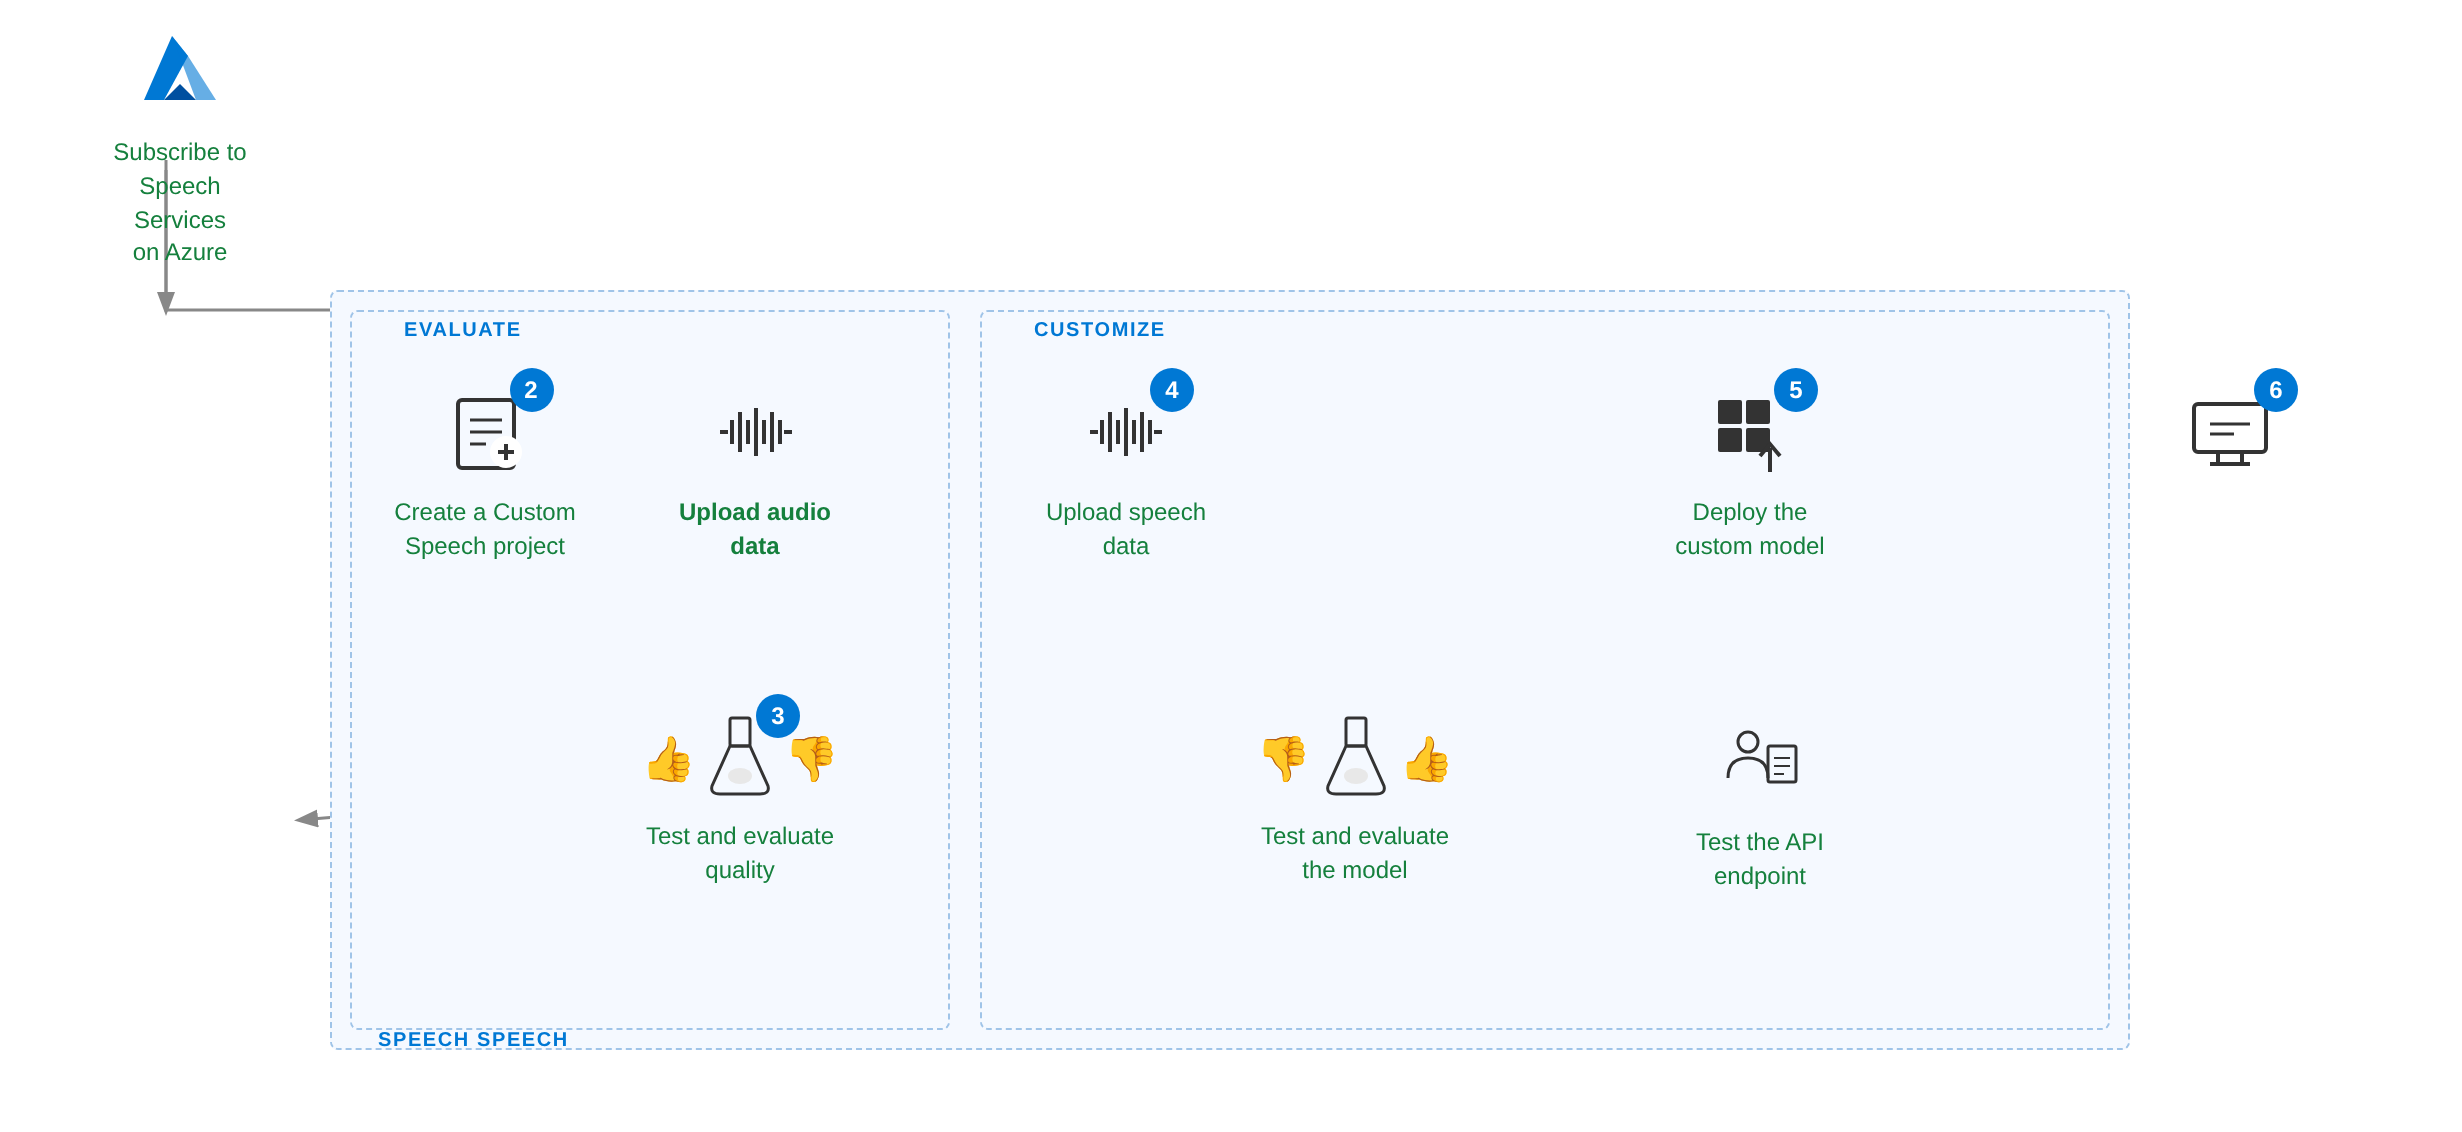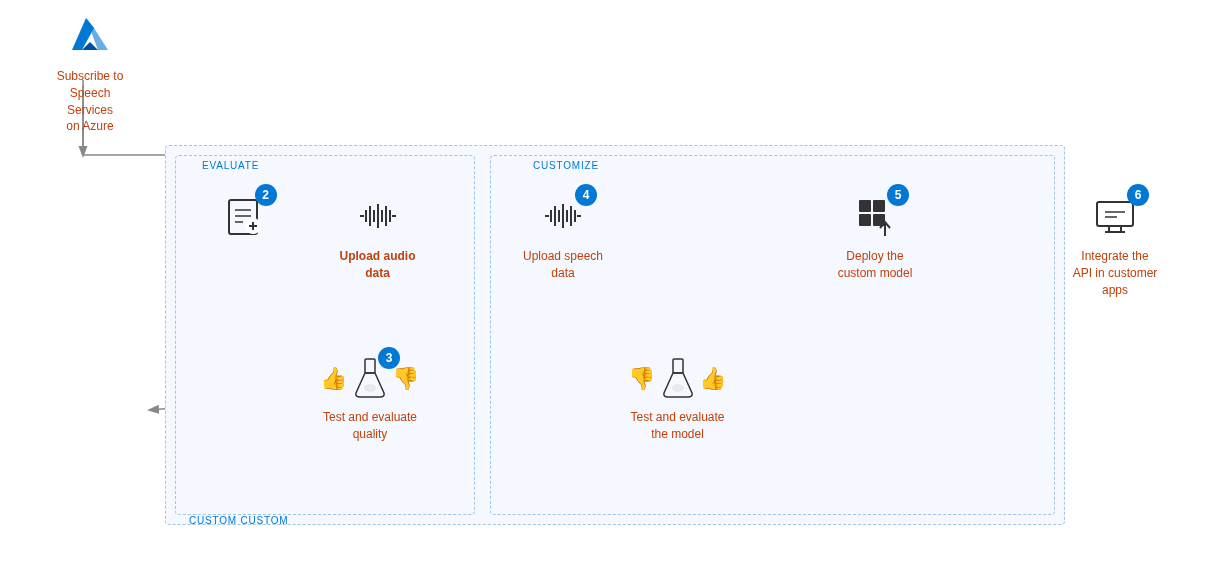--- a/index.html
+++ b/index.html
@@ -31,21 +31,21 @@
       width: 52px;
       height: 52px;
       display: flex;
       align-items: center;
       justify-content: center;
       position: relative;
     }
 
     .step-label {
       font-size: 12px;
-      color: #c2410c;
+      color: #15803d;
       margin-top: 6px;
       line-height: 1.4;
       max-width: 100px;
     }
 
     
     .badge {
       width: 22px;
       height: 22px;
       border-radius: 50%;
@@ -73,21 +73,21 @@
     .inner-box {
       position: absolute;
       border: 1.5px dashed #a0c4e8;
       background: transparent;
       border-radius: 4px;
     }
 
     .box-label {
       position: absolute;
       font-size: 10px;
-      font-weight: 400;
+      font-weight: 700;
       letter-spacing: 0.08em;
       color: #0078d4;
       padding-left: 17px;
     }
 
     
     svg.arrows {
       position: absolute;
       top: 0; left: 0;
       width: 1231px;
@@ -133,29 +133,29 @@
 
     <defs>
       <marker id="arrow" markerWidth="8" markerHeight="8" refX="6" refY="3" orient="auto">
         <path d="M0,0 L0,6 L8,3 z" fill="#888"></path>
       </marker>
     </defs>
   </svg>
 
   <div class="outer-box" style="left:165px; top:145px; width:900px; height:380px;">
   </div>
-  <span class="box-label" style="left:172px; top:515px;">CUSTOM CUSTOM</span>
+  <span class="box-label" style="left:172px; top:515px;">SPEECH SPEECH</span>
 
   <div class="inner-box" style="left:175px; top:155px; width:300px; height:360px;">
   </div>
   <span class="box-label" style="left:185px; top:160px;">EVALUATE</span>
 
   <div class="inner-box" style="left:490px; top:155px; width:565px; height:360px;">
   </div>
-  <span class="box-label" style="left:500px; top:160px;margin-left:16px;">CUSTOMIZE</span>
+  <span class="box-label" style="left:500px; top:160px;">CUSTOMIZE</span>
 
   <div class="step-node" style="left:45px; top:10px; width:90px;">
     <div class="step-icon">
 
       <svg width="44" height="44" viewBox="0 0 44 44">
         <polygon points="18,4 4,36 14,36 26,14" fill="#0078d4"></polygon>
         <polygon points="26,14 40,36 30,36 18,4" fill="#0078d4" opacity="0.6"></polygon>
         <polygon points="14,36 30,36 22,28" fill="#0050a0"></polygon>
       </svg>
     </div>
@@ -169,20 +169,21 @@
         <line x1="14" y1="16" x2="30" y2="16" stroke="#333" stroke-width="1.5"></line>
         <line x1="14" y1="22" x2="30" y2="22" stroke="#333" stroke-width="1.5"></line>
         <line x1="14" y1="28" x2="22" y2="28" stroke="#333" stroke-width="1.5"></line>
 
         <circle cx="32" cy="32" r="8" fill="#fff" stroke="none"></circle>
         <line x1="28" y1="32" x2="36" y2="32" stroke="#333" stroke-width="2"></line>
         <line x1="32" y1="28" x2="32" y2="36" stroke="#333" stroke-width="2"></line>
       </svg>
       <span class="badge">2</span>
     </div>
+    <div class="step-label">Create a Custom<br>Speech project</div>
   </div>
 
   <div class="step-node" style="left:335px; top:190px; width:85px;font-weight:bold;">
     <div class="step-icon">
 
       <svg width="44" height="44" viewBox="0 0 44 44">
         <line x1="4" y1="22" x2="8" y2="22" stroke="#333" stroke-width="2"></line>
         <line x1="10" y1="16" x2="10" y2="28" stroke="#333" stroke-width="2"></line>
         <line x1="14" y1="12" x2="14" y2="32" stroke="#333" stroke-width="2"></line>
         <line x1="18" y1="16" x2="18" y2="28" stroke="#333" stroke-width="2"></line>
@@ -257,32 +258,46 @@
           <rect x="13" y="4" width="10" height="14" fill="none" stroke="#333" stroke-width="1.5" rx="1"></rect>
           <path d="M13,18 L4,38 Q3,42 8,42 L28,42 Q33,42 32,38 L23,18 Z" fill="none" stroke="#333" stroke-width="1.5"></path>
           <ellipse cx="18" cy="33" rx="6" ry="4" fill="#e8e8e8"></ellipse>
         </svg>
       </div>
       <span style="color:#5cb85c; font-size:22px;">👍</span>
     </div>
     <div class="step-label">Test and evaluate<br>the model</div>
   </div>
 
+  <div class="step-node" style="left:830px; top:355px; width:100px;">
+    <div class="step-icon">
+      <svg width="44" height="44" viewBox="0 0 44 44">
+
+        <circle cx="16" cy="12" r="5" fill="none" stroke="#333" stroke-width="1.5"></circle>
+        <path d="M6,30 Q6,20 16,20 Q26,20 26,30" fill="none" stroke="#333" stroke-width="1.5"></path>
+
+        <rect x="26" y="14" width="14" height="18" rx="1" fill="none" stroke="#333" stroke-width="1.5"></rect>
+        <line x1="29" y1="20" x2="37" y2="20" stroke="#333" stroke-width="1"></line>
+        <line x1="29" y1="24" x2="37" y2="24" stroke="#333" stroke-width="1"></line>
+        <line x1="29" y1="28" x2="34" y2="28" stroke="#333" stroke-width="1"></line>
+      </svg>
+    </div>
+    <div class="step-label">Test the API<br>endpoint</div>
+  </div>
 
   <div class="step-node" style="left:1060px; top:190px; width:110px;">
     <div class="step-icon" style="position:relative;">
       <svg width="44" height="44" viewBox="0 0 44 44">
 
         <rect x="4" y="8" width="36" height="24" rx="2" fill="none" stroke="#333" stroke-width="2"></rect>
         <line x1="16" y1="32" x2="16" y2="38" stroke="#333" stroke-width="2"></line>
         <line x1="28" y1="32" x2="28" y2="38" stroke="#333" stroke-width="2"></line>
         <line x1="12" y1="38" x2="32" y2="38" stroke="#333" stroke-width="2"></line>
 
         <line x1="12" y1="18" x2="32" y2="18" stroke="#333" stroke-width="1.5"></line>
         <line x1="12" y1="23" x2="24" y2="23" stroke="#333" stroke-width="1.5"></line>
       </svg>
       <span class="badge">6</span>
     </div>
-    <div class="step-label">Integrate the<br>API in customer<br>apps</div>
   </div>
 
 
 </div>
 
 </body></html>

